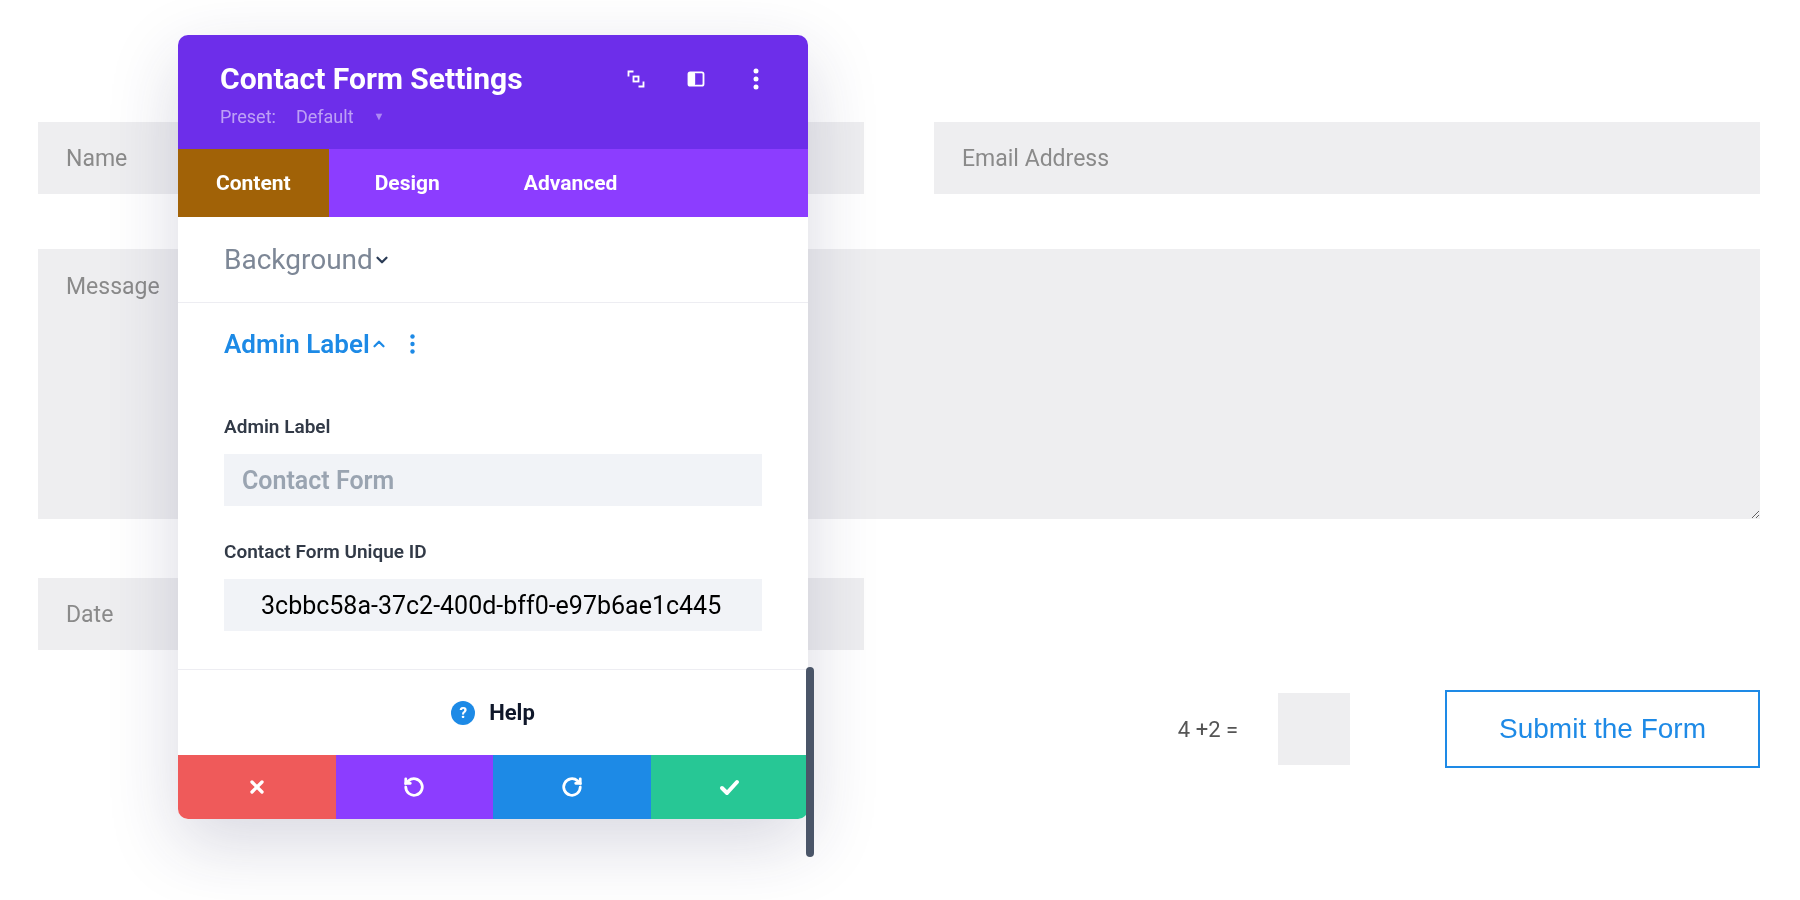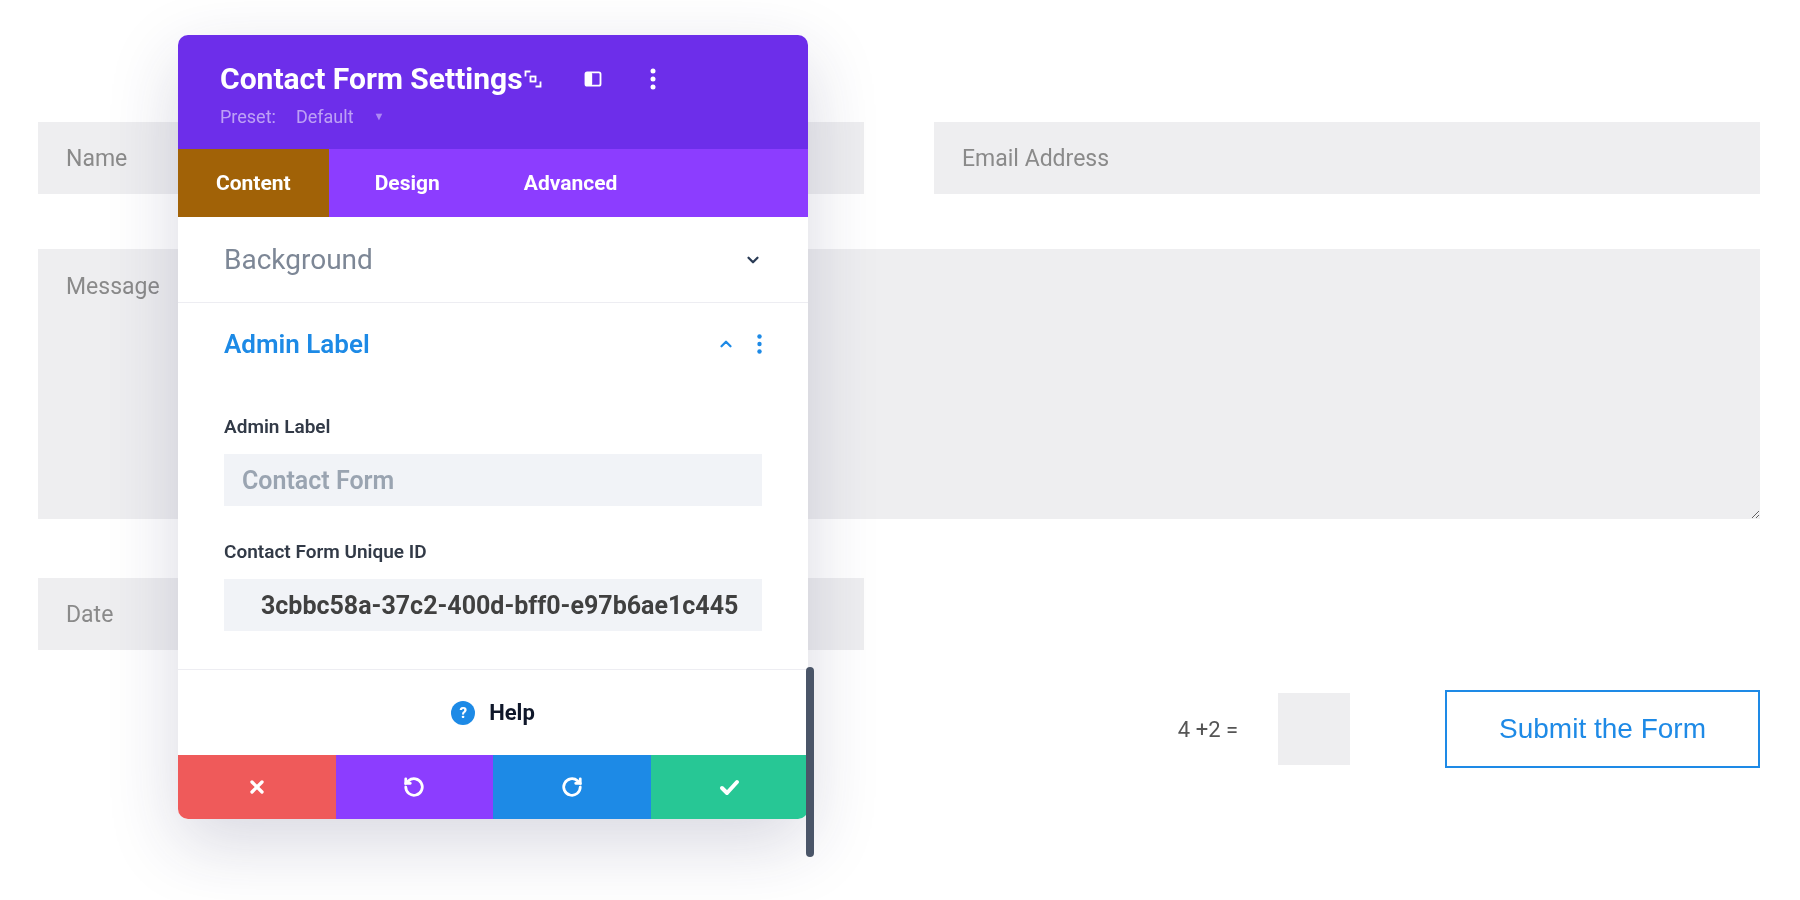--- a/index.html
+++ b/index.html
@@ -40,53 +40,53 @@
   
   .modal {
     position: absolute; left: 178px; top: 35px; width: 630px;
     background: #fff; border-radius: 10px; box-shadow: 0 24px 70px rgba(40,40,90,0.18);
     overflow: visible;
   }
   .modal-header {
     background: #6d2eea; color: #fff; padding: 26px 42px 22px 42px;
     border-radius: 10px 10px 0 0;
   }
-  .modal-title-row { display: flex; align-items: center; }
+  .modal-title-row { display: flex; align-items: center; justify-content: space-between; }
   .modal-title { font-size: 30px; font-weight: 700; }
   .header-icons { display: flex; gap: 40px; }
   .header-icon { width: 20px; height: 20px; display: inline-flex; align-items: center; justify-content: center; cursor: pointer; }
   .modal-preset { margin-top: 10px; font-size: 18px; font-weight: 400; color: rgba(255,255,255,0.55); display: inline-flex; align-items: center; gap: 20px; cursor: pointer; }
   .caret-down-sm { font-size: 11px; opacity: 0.8; }
 
   .modal-tabs { display: flex; background: #8c3dff; }
   .tab { flex: 0 0 auto; font-size: 21px; font-weight: 700; color: #fff; padding: 22px 38px; cursor: pointer; }
   .tab.active { background: #a16207; }
   .tab + .tab { margin-left: 8px; }
 
   .modal-body { background: #fff; padding: 0; position: relative; }
 
   .section-header {
-    display: flex; align-items: center; justify-content: space-between;
+    display: flex; align-items: center; 
     padding: 26px 46px 26px 46px;
   }
   .section-header.collapsed .section-title { color: #7d8796; font-size: 28px; font-weight: 400; }
   .section-header.expanded .section-title { color: #1d8ae6; font-size: 26px; font-weight: 600; }
   .section-right { display: flex; gap: 22px; align-items: center; color: #2a4365; }
   .chev { font-size: 18px; cursor: pointer; }
   .sec-menu { color: #1d8ae6; font-size: 20px; cursor: pointer; }
   .hr { border: none; border-top: 1px solid #ededf2; margin: 0 0 0 0; }
 
   .fields-wrap { padding: 8px 46px 38px 46px; }
   .field-label { font-size: 19px; font-weight: 600; color: #323a47; margin-top: 22px; margin-bottom: 16px; }
   .text-field, .ro-field {
     width: 100%; height: 52px; border: none; background: #f1f3f7; border-radius: 0;
     padding: 0 18px; font-size: 25px; font-family: inherit; outline: none;
   }
   .text-field::placeholder { color: #9aa4b1; font-weight: 600; }
-  .ro-field { display: flex; align-items: center; color: #404040; font-weight: 700; padding-left: 37px; }
+  .ro-field { display: flex; align-items: center; color: #000000; font-weight: 400; padding-left: 37px; }
 
   .help-row { border-top: 1px solid #ededf2; padding: 30px 0; display: flex; justify-content: center; align-items: center; gap: 14px; }
   .help-icon { width: 24px; height: 24px; border-radius: 50%; background: #1d8ae6; color: #fff; font-size: 15px; font-weight: 800; display: inline-flex; align-items: center; justify-content: center; }
   .help-text { font-size: 22px; color: #0f172a; font-weight: bold; }
 
   .scroll-handle { position: absolute; right: -6px; top: 450px; width: 8px; height: 190px; background: #4a5568; border-radius: 4px; }
 
   .modal-footer { display: flex; }
   .footer-btn { flex: 1 1 0; height: 64px; display: flex; align-items: center; justify-content: center; font-size: 22px; color: #fff; cursor: pointer; }
   .fb-cancel { background: #ef5a5a; border-radius: 0 0 0 10px; }

